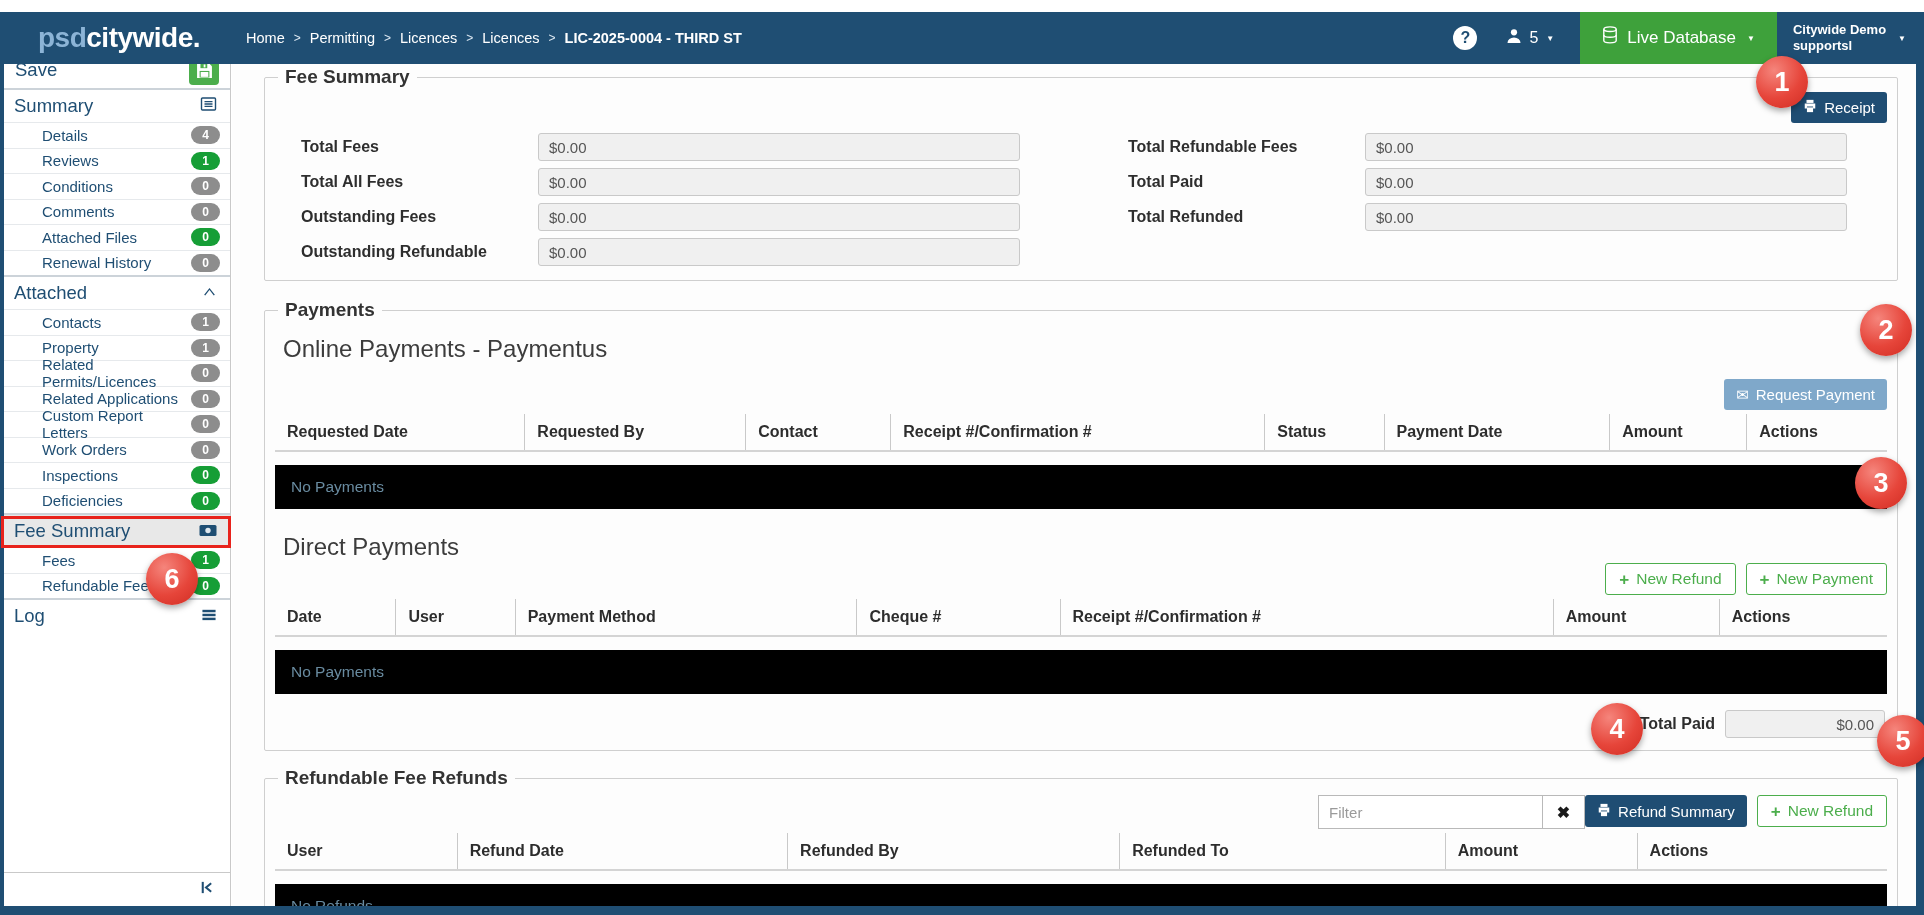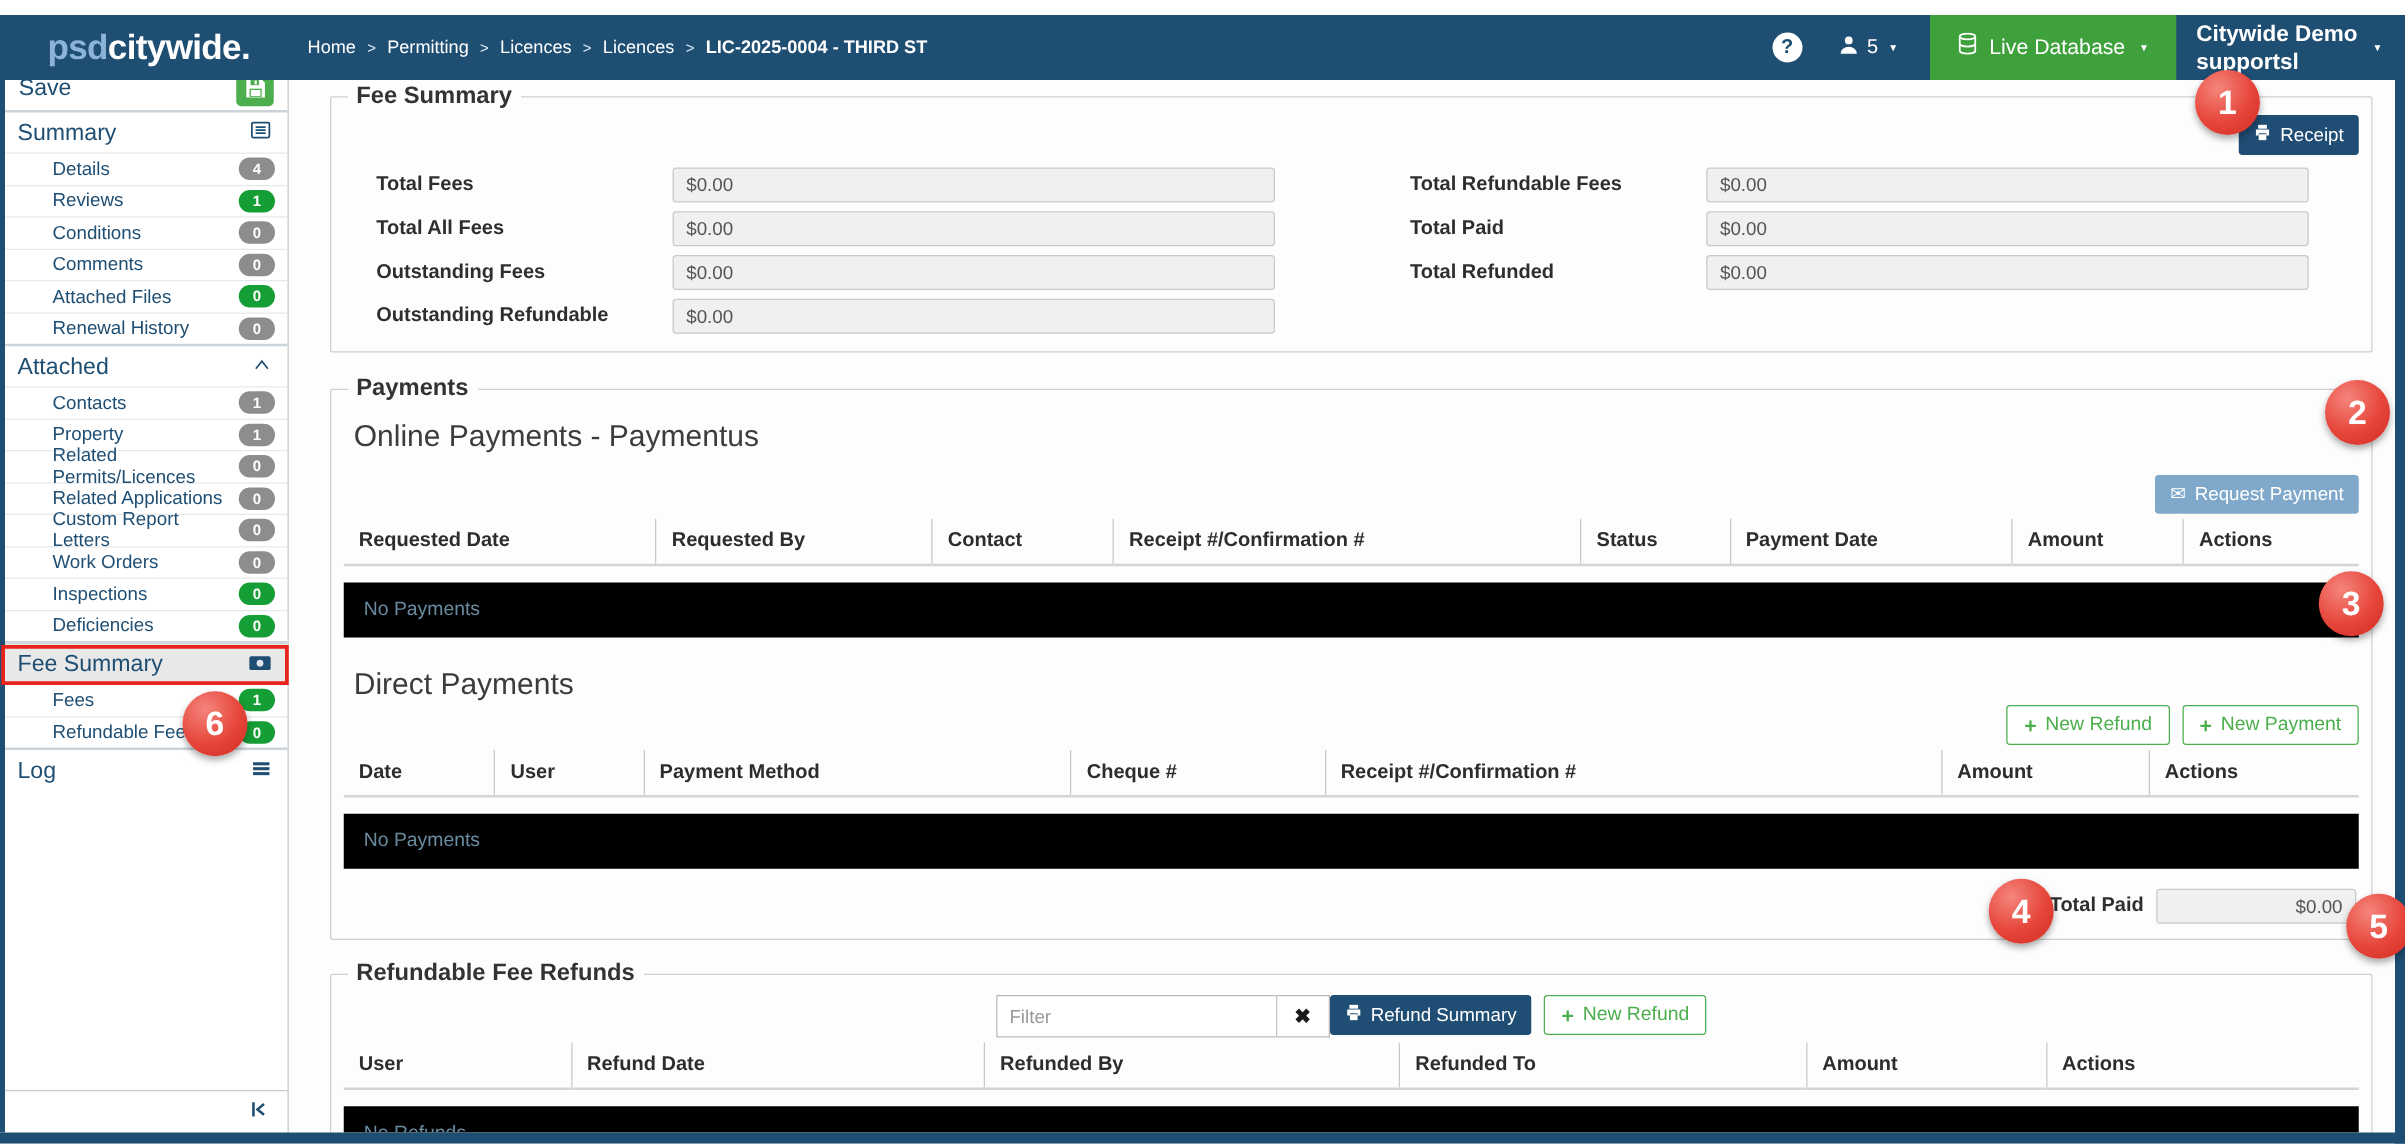--- a/index.html
+++ b/index.html
@@ -17,21 +17,21 @@
   .crumb-sep{font-size:12px;color:#dfeaf4}
   .crumb-current{font-weight:bold}
   .nav-right{margin-left:auto;display:flex;align-items:center;height:100%}
   .help-badge{width:24px;height:24px;border-radius:50%;background:#fff;color:#1f4e73;font-weight:bold;
               font-size:16px;display:flex;align-items:center;justify-content:center;cursor:pointer}
   .user-group{display:flex;align-items:center;gap:6px;color:#fff;font-size:16px;margin:0 26px 0 28px;cursor:pointer}
   .caret{font-size:8px;color:#fff;margin-left:2px}
   .live-db{height:100%;background:#3ea13b;display:flex;align-items:center;gap:9px;padding:0 22px;
            color:#fff;font-size:17px;border:none;cursor:pointer;font-family:inherit}
   .account{display:flex;align-items:center;gap:10px;padding:0 18px 0 16px;color:#fff;cursor:pointer}
-  .account-lines{display:flex;flex-direction:column;line-height:1.25;font-size:18px;font-weight:bold}
+  .account-lines{display:flex;flex-direction:column;line-height:1.25;font-size:13px;font-weight:bold}
 
   
   .sidebar{position:absolute;top:52px;left:0;width:231px;bottom:9px;background:#fff;
            border-left:4px solid #1f4e73;border-right:1px solid #c9c9c9;z-index:20}
   .side-row{display:flex;align-items:center;justify-content:space-between;color:#1f4e73;cursor:pointer}
   .side-save{height:36px;padding:0 11px;font-size:18.5px}
   .side-header{height:34px;padding:0 13px 0 10px;font-size:18.5px;border-top:2px solid #ccd3d9}
   .side-item{height:25.5px;padding:0 10px 0 38px;font-size:15px;border-top:1px solid #e6e9ec}
   .side-header.selected{background:#e8e8e8}
   .badge{display:inline-flex;min-width:29px;height:18px;border-radius:9px;align-items:center;
@@ -72,21 +72,21 @@
   table.grid th{text-align:left;font-size:16px;color:#2d2d2d;padding:9px 12px;
                 border-bottom:2px solid #d4d4d4;border-right:1px solid #c9c9c9;
                 overflow:hidden;white-space:nowrap}
   table.grid th:last-child{border-right:none}
   th.num{text-align:right}
   .empty-bar{margin-top:13px;background:#000000;color:#698ba0;font-size:15.5px;padding:13px 16px}
   .total-row{display:flex;justify-content:flex-end;align-items:center;gap:10px;margin-top:16px;padding-right:2px}
   .total-row label{font-size:16px;font-weight:bold;color:#2e2e2e}
   .total-input{flex:none;width:160px;text-align:right}
 
-  .filter-row{display:flex;justify-content:center;align-items:flex-start;margin-top:2px}
+  .filter-row{display:flex;justify-content:flex-end;align-items:flex-start;margin-top:2px}
   .filter-group{display:flex}
   .filter-input{width:225px;height:34px;border:1px solid #b9b9b9;padding:0 10px;font-size:15px;
                 font-family:inherit;color:#333}
   .filter-input::placeholder{color:#9a9a9a}
   .filter-clear{width:42px;height:34px;border:1px solid #b9b9b9;border-left:none;background:#fff;
                 font-size:16px;font-weight:bold;color:#1a1a1a;cursor:pointer}
 
   .right-strip{position:absolute;top:52px;right:0;width:8px;bottom:0;background:#1f4e73;z-index:30}
   .footer{position:absolute;bottom:0;left:0;width:100%;height:9px;background:#1f4e73;z-index:31}
 

